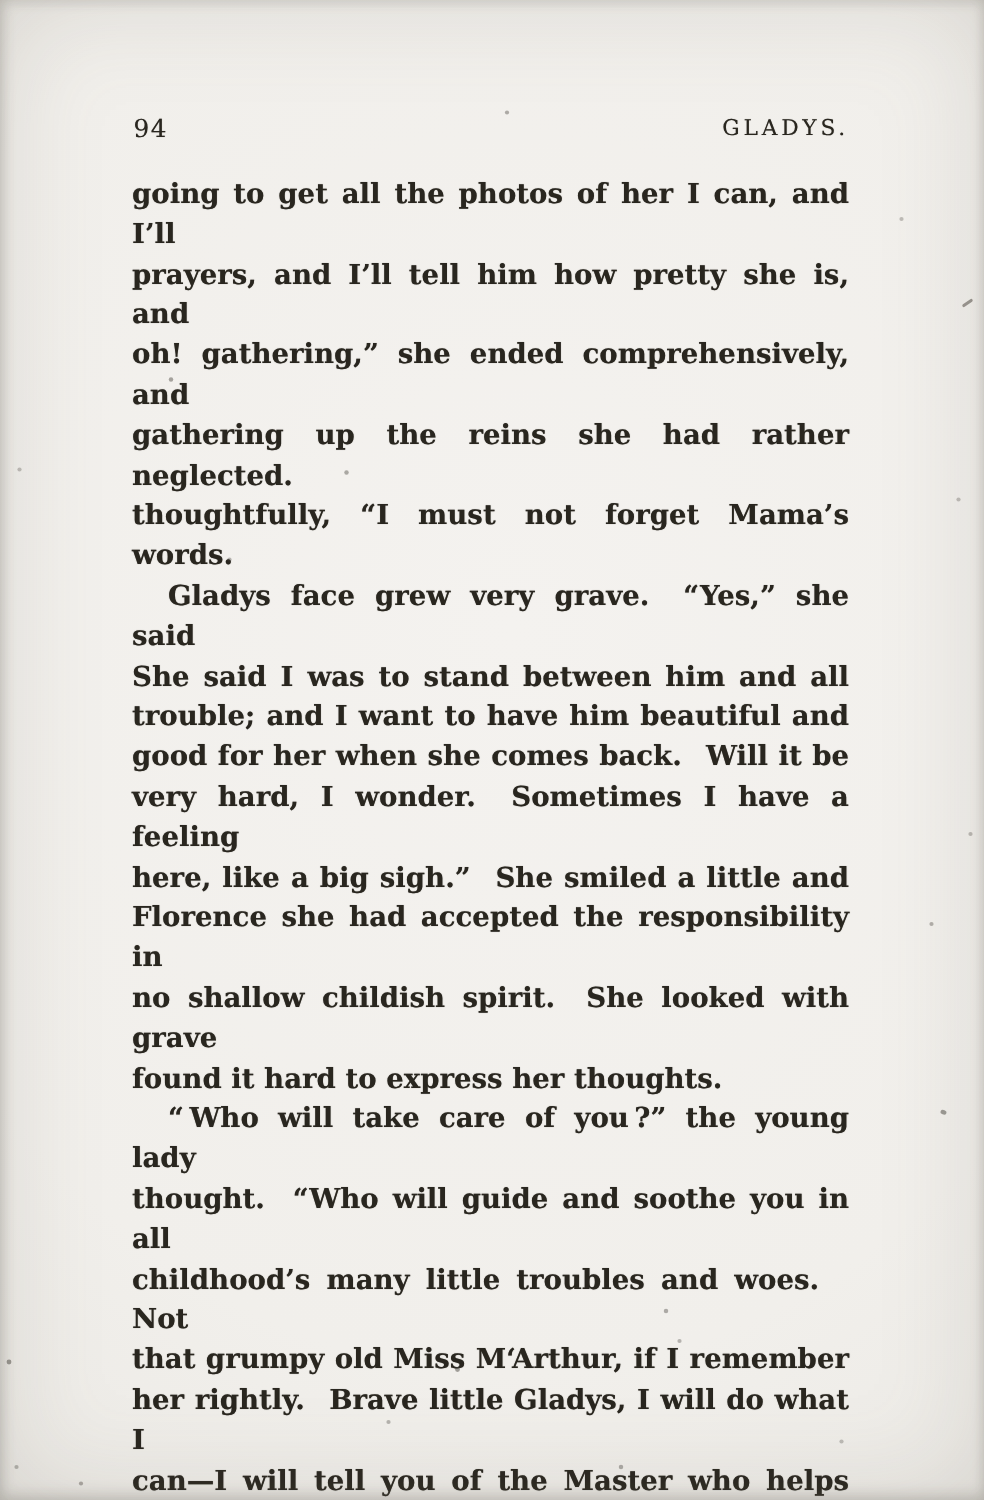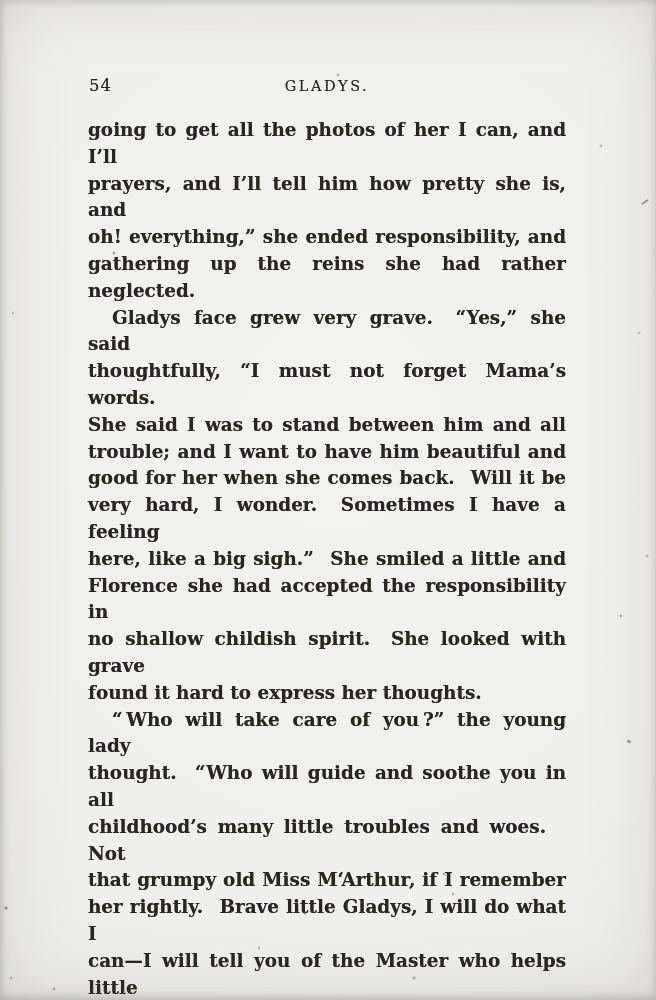--- a/index.html
+++ b/index.html
@@ -38,21 +38,21 @@
     top: 0;
     font-size: 16.5px;
     letter-spacing: 1px;
     text-shadow: 0 0 0.5px rgba(41,38,31,0.55);
   }
   .running-title {
     position: absolute;
     left: 0;
     right: 0;
     top: 2px;
-    text-align: center;
+    text-align: right;
     font-size: 14.5px;
     letter-spacing: 2.5px;
     text-shadow: 0 0 0.5px rgba(41,38,31,0.55);
   }
   .text-block {
     position: absolute;
     top: 117px;
     left: 88px;
     width: 478px;
     font-size: 18.4px;
@@ -120,37 +120,37 @@
     transform: rotate(25deg);
     background: rgba(70,66,60,0.5);
   }
 </style>
 </head>
 <body>
 
 <div class="page">
 
   <header class="running-head">
-    <span class="folio">54</span>
+    <span class="folio">94</span>
     <span class="running-title">GLADYS.</span>
   </header>
 
   <main class="text-block">
 
     <div class="para">
       <div class="line">going to get all the photos of her I can, and I’ll</div>
       <div class="line">prayers, and I’ll tell him how pretty she is, and</div>
-      <div class="line">oh! everything,” she ended responsibility, and</div>
+      <div class="line">oh! gathering,” she ended comprehensively, and</div>
       <div class="line">gathering up the reins she had rather neglected.</div>
     </div>
 
 
     <div class="para">
+      <div class="line">thoughtfully, “I must not forget Mama’s words.</div>
       <div class="line indent">Gladys face grew very grave.  “Yes,” she said</div>
-      <div class="line">thoughtfully, “I must not forget Mama’s words.</div>
       <div class="line">She said I was to stand between him and all</div>
       <div class="line">trouble; and I want to have him beautiful and</div>
       <div class="line">good for her when she comes back.  Will it be</div>
       <div class="line">very hard, I wonder.  Sometimes I have a feeling</div>
       <div class="line">here, like a big sigh.”  She smiled a little and</div>
       <div class="line">Florence she had accepted the responsibility in</div>
       <div class="line">no shallow childish spirit.  She looked with grave</div>
       <div class="line last">found it hard to express her thoughts.</div>
     </div>
 

